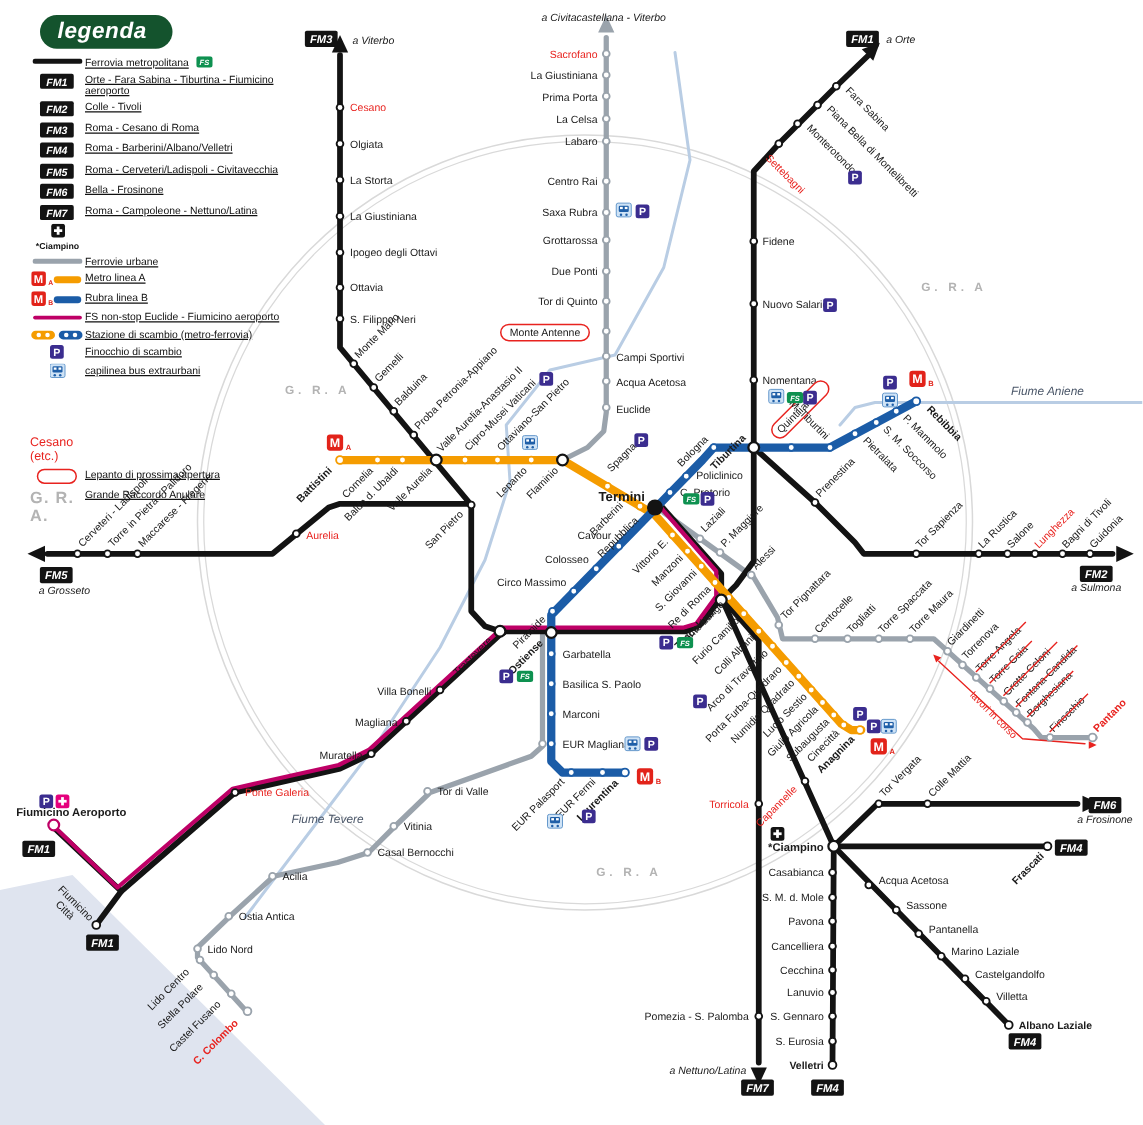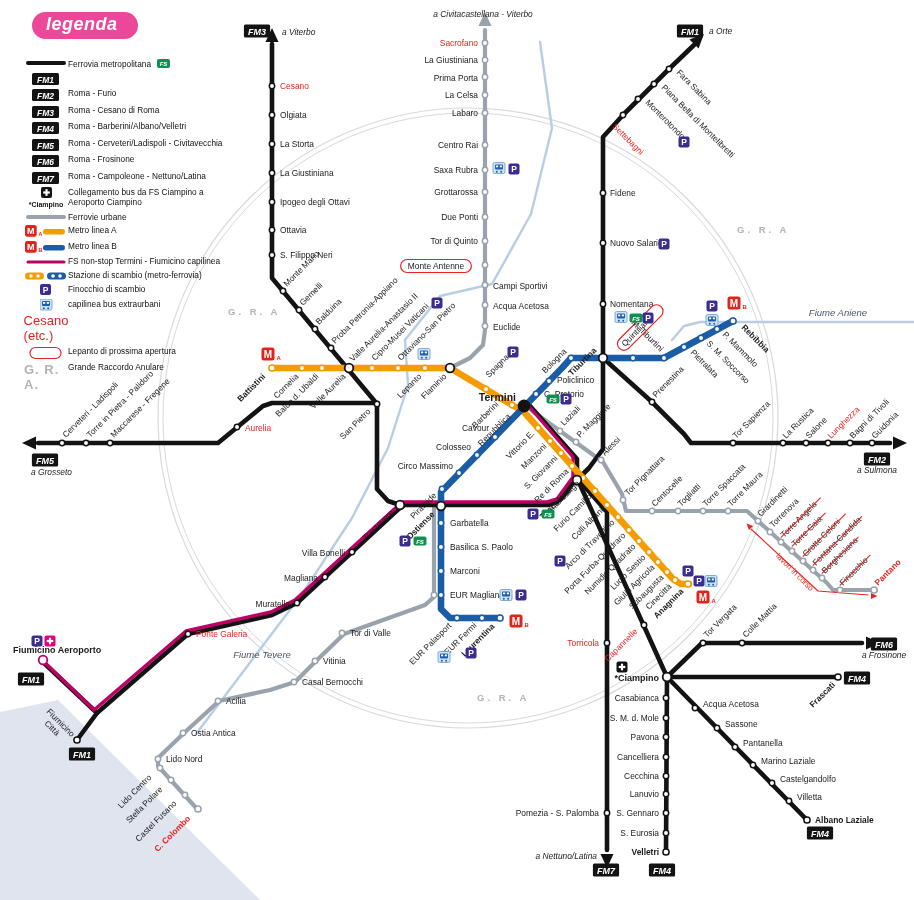--- a/index.html
+++ b/index.html
@@ -1,27 +1,27 @@
 <!DOCTYPE html>
 <html><head>
 <meta charset="utf-8">
 <style>
   html,body{margin:0;padding:0;background:#ffffff;}
   .stage{position:relative;width:914px;height:900px;background:#fff;overflow:hidden;
          font-family:"Liberation Sans", sans-serif;}
   #mapsvg{position:absolute;left:0;top:0;}
   .legend{position:absolute;left:24px;top:12px;width:214px;z-index:5;}
-  .pill{display:inline-block;background:#ec4899;color:#fff;font-weight:bold;font-style:italic;
-        font-size:18px;padding:2px 20px 4px 14px;border-radius:14px;margin:0 0 16px 8px;
+  .pill{display:inline-block;background:#14532d;color:#fff;font-weight:bold;font-style:italic;
+        font-size:18px;padding:2px 20px 4px 14px;border-radius:14px;margin:0 0 2px 8px;
         letter-spacing:.5px;}
   .lg-row{display:flex;align-items:flex-start;margin:2.5px 0;}
   .lg-sw{width:44px;flex:0 0 44px;display:flex;justify-content:center;align-items:center;min-height:11px;}
-  .lg-lb{font-size:8.3px;line-height:1.15;color:#111;padding-top:1px;}
+  .lg-lb{font-size:8.3px;line-height:1.15;color:#111;padding-top:1px;text-decoration:underline;}
   .lg-lb .fs-after{display:inline-block;vertical-align:-2px;margin-left:6px;}
-  .redtxt{color:#e8231f;font-size:13px;}
+  .redtxt{color:#e8231f;font-size:10px;margin-top:44px;}
   .gratxt{color:#b3b3b3;font-weight:bold;font-size:13px;letter-spacing:1px;}
 </style>
 </head>
 <body>
 
 <div class="stage">
   <svg id="mapsvg" width="914" height="900" viewBox="0 0 914 900">
       <rect x="0" y="0" width="914" height="900" fill="#ffffff"></rect>
       <polygon points="0,712 58,700 260,900 0,900" fill="#dfe4ef"></polygon>
       <circle cx="468" cy="418" r="310" fill="none" stroke="#d9d9d9" stroke-width="1.2"></circle>
@@ -941,29 +941,30 @@
               </g>
             </svg></span>
         </div>
         <div class="lg-row">
           <div class="lg-sw">
             <svg width="30" height="14">
               <rect x="1" y="1" width="27" height="12" rx="1.5" fill="#131313"></rect>
               <text x="14.5" y="10.5" fill="#fff" font-size="8.5" font-weight="bold" font-style="italic" text-anchor="middle">FM1</text>
             </svg>
           </div>
+          <span class="lg-lb">Orte - Fara Sabina - Tiburtina - Fiumicino aeroporto</span>
         </div>
         <div class="lg-row">
           <div class="lg-sw">
             <svg width="30" height="14">
               <rect x="1" y="1" width="27" height="12" rx="1.5" fill="#131313"></rect>
               <text x="14.5" y="10.5" fill="#fff" font-size="8.5" font-weight="bold" font-style="italic" text-anchor="middle">FM2</text>
             </svg>
           </div>
-          <span class="lg-lb">Roma - Furio</span>
+          <span class="lg-lb">Colle - Tivoli</span>
         </div>
         <div class="lg-row">
           <div class="lg-sw">
             <svg width="30" height="14">
               <rect x="1" y="1" width="27" height="12" rx="1.5" fill="#131313"></rect>
               <text x="14.5" y="10.5" fill="#fff" font-size="8.5" font-weight="bold" font-style="italic" text-anchor="middle">FM3</text>
             </svg>
           </div>
           <span class="lg-lb">Roma - Cesano di Roma</span>
         </div>
@@ -985,21 +986,21 @@
           </div>
           <span class="lg-lb">Roma - Cerveteri/Ladispoli - Civitavecchia</span>
         </div>
         <div class="lg-row">
           <div class="lg-sw">
             <svg width="30" height="14">
               <rect x="1" y="1" width="27" height="12" rx="1.5" fill="#131313"></rect>
               <text x="14.5" y="10.5" fill="#fff" font-size="8.5" font-weight="bold" font-style="italic" text-anchor="middle">FM6</text>
             </svg>
           </div>
-          <span class="lg-lb">Roma - Frosinone</span>
+          <span class="lg-lb">Bella - Frosinone</span>
         </div>
         <div class="lg-row">
           <div class="lg-sw">
             <svg width="30" height="14">
               <rect x="1" y="1" width="27" height="12" rx="1.5" fill="#131313"></rect>
               <text x="14.5" y="10.5" fill="#fff" font-size="8.5" font-weight="bold" font-style="italic" text-anchor="middle">FM7</text>
             </svg>
           </div>
           <span class="lg-lb">Roma - Campoleone - Nettuno/Latina</span>
         </div>
@@ -1007,21 +1008,20 @@
           <div class="lg-sw">
             <svg width="44" height="22">
               <g transform="translate(17,0)">
                 <rect width="11" height="11" rx="2" fill="#131313"></rect>
                 <line x1="5.5" y1="2.2" x2="5.5" y2="8.8" stroke="#fff" stroke-width="2.2"></line>
                 <line x1="2.2" y1="5.5" x2="8.8" y2="5.5" stroke="#fff" stroke-width="2.2"></line>
               </g>
               <text x="22" y="20" fill="#131313" font-size="7" font-weight="bold" text-anchor="middle">*Ciampino</text>
             </svg>
           </div>
-          <span class="lg-lb">Collegamento bus da FS Ciampino a Aeroporto Ciampino</span>
         </div>
         <div class="lg-row">
           <div class="lg-sw">
             <svg width="40" height="10">
               <line x1="2" y1="5" x2="38" y2="5" stroke="#9aa3ac" stroke-width="4" stroke-linecap="round"></line>
             </svg>
           </div>
           <span class="lg-lb">Ferrovie urbane</span>
         </div>
         <div class="lg-row">
@@ -1041,29 +1041,29 @@
           <div class="lg-sw">
             <svg width="42" height="13">
               <g transform="translate(0,0) scale(0.9)">
                 <rect width="13" height="13" rx="2.5" fill="#e2231a"></rect>
                 <text x="6.5" y="10" fill="#fff" font-size="10" font-weight="bold" text-anchor="middle">M</text>
                 <text x="15" y="12.5" fill="#e2231a" font-size="6" font-weight="bold">B</text>
               </g>
               <rect x="18" y="4" width="22" height="5.5" rx="2.7" fill="#1b5ca7"></rect>
             </svg>
           </div>
-          <span class="lg-lb">Metro linea B</span>
+          <span class="lg-lb">Rubra linea B</span>
         </div>
         <div class="lg-row">
           <div class="lg-sw">
             <svg width="40" height="10">
               <line x1="2" y1="5" x2="38" y2="5" stroke="#be0066" stroke-width="3" stroke-linecap="round"></line>
             </svg>
           </div>
-          <span class="lg-lb">FS non-stop Termini - Fiumicino capilinea</span>
+          <span class="lg-lb">FS non-stop Euclide - Fiumicino aeroporto</span>
         </div>
         <div class="lg-row">
           <div class="lg-sw">
             <svg width="44" height="12">
               <rect x="1" y="2.5" width="19" height="7" rx="3.5" fill="#f59c00"></rect>
               <circle cx="7" cy="6" r="1.8" fill="#fff"></circle>
               <circle cx="14" cy="6" r="1.8" fill="#fff"></circle>
               <rect x="23" y="2.5" width="19" height="7" rx="3.5" fill="#1b5ca7"></rect>
               <circle cx="29" cy="6" r="1.8" fill="#fff"></circle>
               <circle cx="36" cy="6" r="1.8" fill="#fff"></circle>

